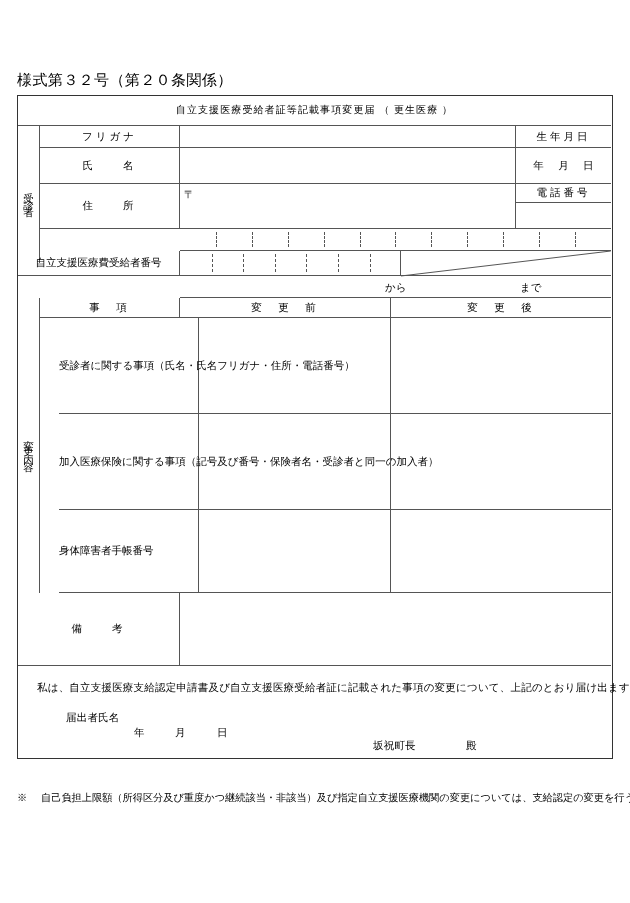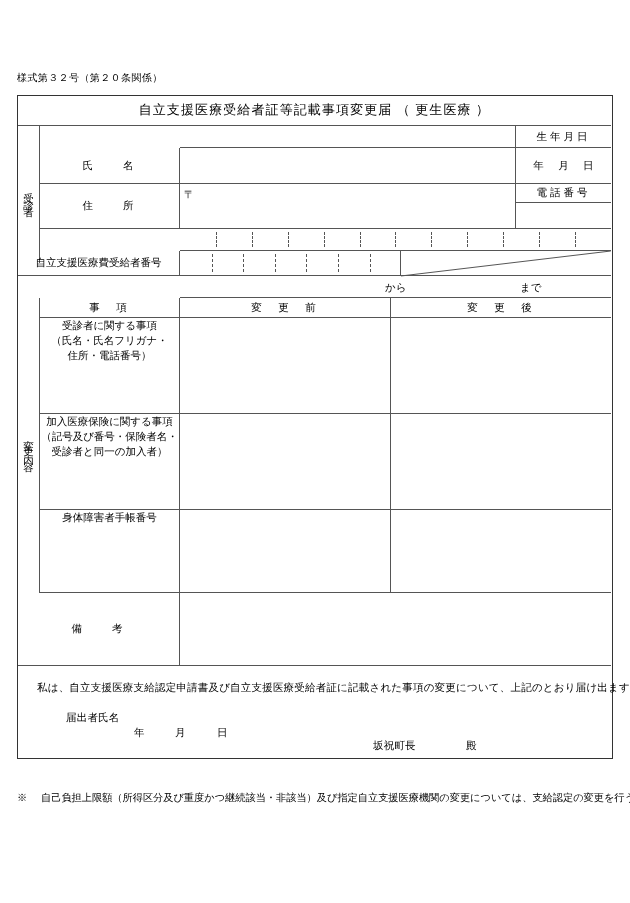--- a/index.html
+++ b/index.html
@@ -22,21 +22,21 @@
     left: 0; top: 0;
     width: 630px;
     height: 903px;
   }
 
   
   .form-no {
     position: absolute;
     left: 17px;
     top: 71px;
-    font-size: 10px;
+    font-size: 15px;
     letter-spacing: 0.4px;
     white-space: nowrap;
   }
 
   
   .outer {
     position: absolute;
     left: 17px;
     top: 95px;
     width: 596px;
@@ -55,34 +55,35 @@
   .br { border-right: 1px solid #555555; }
 
   .ctr {
     display: flex;
     align-items: center;
     justify-content: center;
     text-align: center;
   }
   .ctr-col {
     display: flex;
-    flex-direction: column;
+    flex-direction: row;
     align-items: center;
     justify-content: flex-start;
     text-align: center;
+    margin-left: 19px;
   }
   .top-lft {
     display: flex;
     align-items: flex-start;
     justify-content: flex-start;
   }
 
   
   .title {
-    font-size: 13px;
+    font-size: 10px;
     letter-spacing: 1.1px;
     white-space: nowrap;
   }
 
   
   .vert {
     writing-mode: vertical-rl;
     text-orientation: upright;
     letter-spacing: 7px;
     font-size: 10.5px;
@@ -152,20 +153,23 @@
   <div class="form-no">様式第３２号（第２０条関係）</div>
 
   <div class="outer">
 
     <div class="cell ctr bb title" style="left:0; top:0; width:592.8px; height:30px;">自立支援医療受給者証等記載事項変更届 （ 更生医療 ）</div>
 
     <div class="cell br ctr" style="left:0; top:30px; width:22px; height:137px;">
       <span class="vert">受診者</span>
     </div>
 
+    <div class="cell br bb ctr" style="left:22px; top:30px; width:140px; height:22px;">
+      <span class="sp1">フリガナ</span>
+    </div>
 
     <div class="cell br bb" style="left:162px; top:30px; width:336px; height:22px;"></div>
 
     <div class="cell bb ctr" style="left:498px; top:30px; width:94.8px; height:22px;">
       <span class="sp1">生年月日</span>
     </div>
 
     <div class="cell br bb ctr" style="left:22px; top:52px; width:140px; height:36px;">
       <span class="sp1">氏　　名</span>
     </div>

